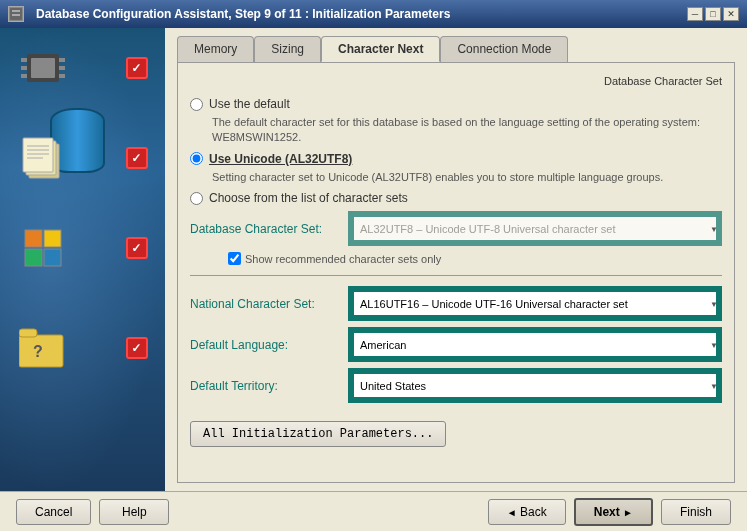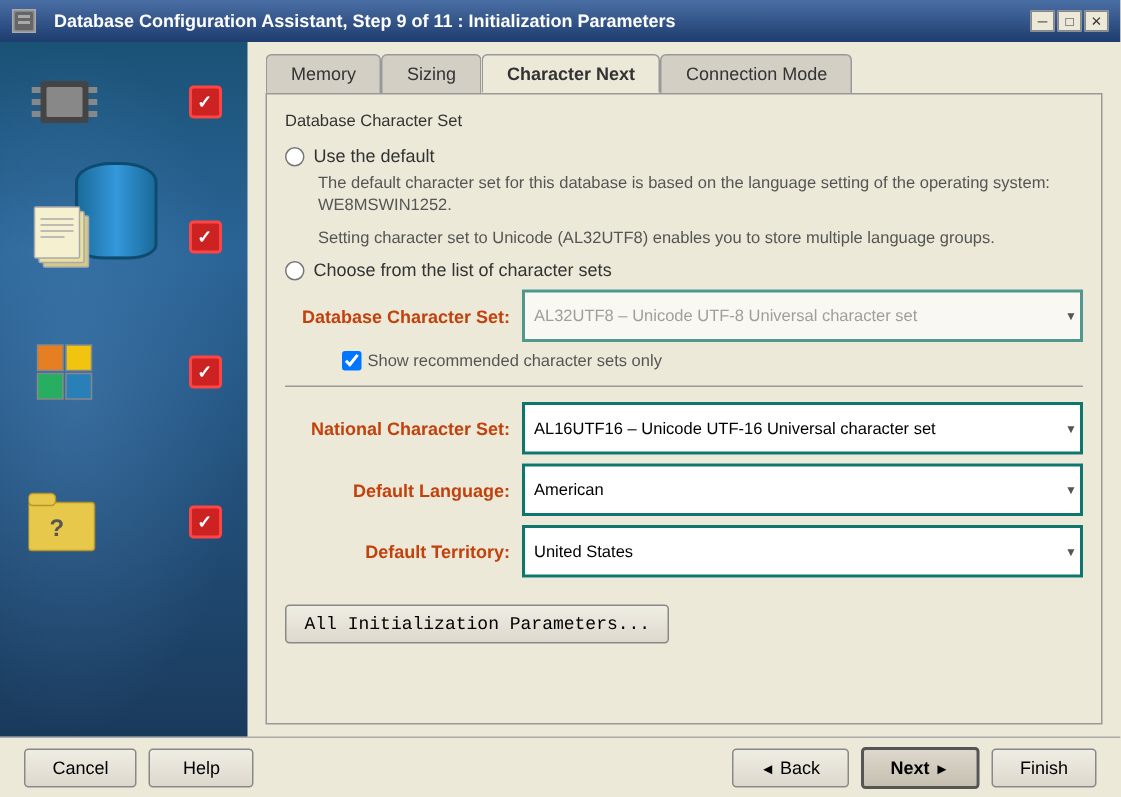--- a/index.html
+++ b/index.html
@@ -114,20 +114,21 @@
       border: 1px solid #999;
       background: #ece9d8;
       padding: 12px;
       flex: 1;
     }
     .section-title {
       font-size: 11px;
       color: #333;
       margin-bottom: 10px;
       font-weight: normal;
+      text-align: right;
     }
     .radio-row {
       display: flex;
       align-items: center;
       gap: 6px;
       margin: 4px 0;
     }
     .radio-row input[type="radio"] {
       margin: 0;
     }
@@ -143,34 +144,33 @@
       margin-bottom: 6px;
     }
     .field-row {
       display: flex;
       align-items: center;
       margin: 6px 0;
       gap: 8px;
     }
     .field-label {
       font-size: 12px;
-      color: #c2410c;
+      color: #0f766e;
       min-width: 150px;
-      text-align: right;
-      font-weight: bold;
+      text-align: left;
     }
     .select-wrapper {
       flex: 1;
       position: relative;
       display: flex;
     }
     .select-wrapper select {
       width: 100%;
       padding: 3px 20px 3px 6px;
-      border: 2px solid #0f766e;
+      border: 6px solid #0f766e;
       background: white;
       font-size: 11px;
       height: 35px;
       appearance: none;
       -webkit-appearance: none;
     }
     .select-arrow {
       position: absolute;
       right: 4px;
       top: 50%;
@@ -346,20 +346,24 @@
       <div class="tab-content">
 
         <div class="section-title">Database Character Set</div>
 
         <div class="radio-row">
           <input type="radio" name="charset" id="r1" style="">
           <label for="r1" class="radio-label">Use the default</label>
         </div>
         <div class="indent-text">The default character set for this database is based on the language setting of the operating system: WE8MSWIN1252.</div>
 
+        <div class="radio-row">
+          <input type="radio" name="charset" id="r2" checked="" style="">
+          <label for="r2" class="radio-label" style="font-weight:bold;text-decoration:underline;">Use Unicode (AL32UTF8)</label>
+        </div>
         <div class="indent-text">Setting character set to Unicode (AL32UTF8) enables you to store multiple language groups.</div>
 
         <div class="radio-row">
           <input type="radio" name="charset" id="r3" style="">
           <label for="r3" class="radio-label">Choose from the list of character sets</label>
         </div>
 
         <div class="field-row">
           <span class="field-label">Database Character Set:</span>
           <div class="select-wrapper">

